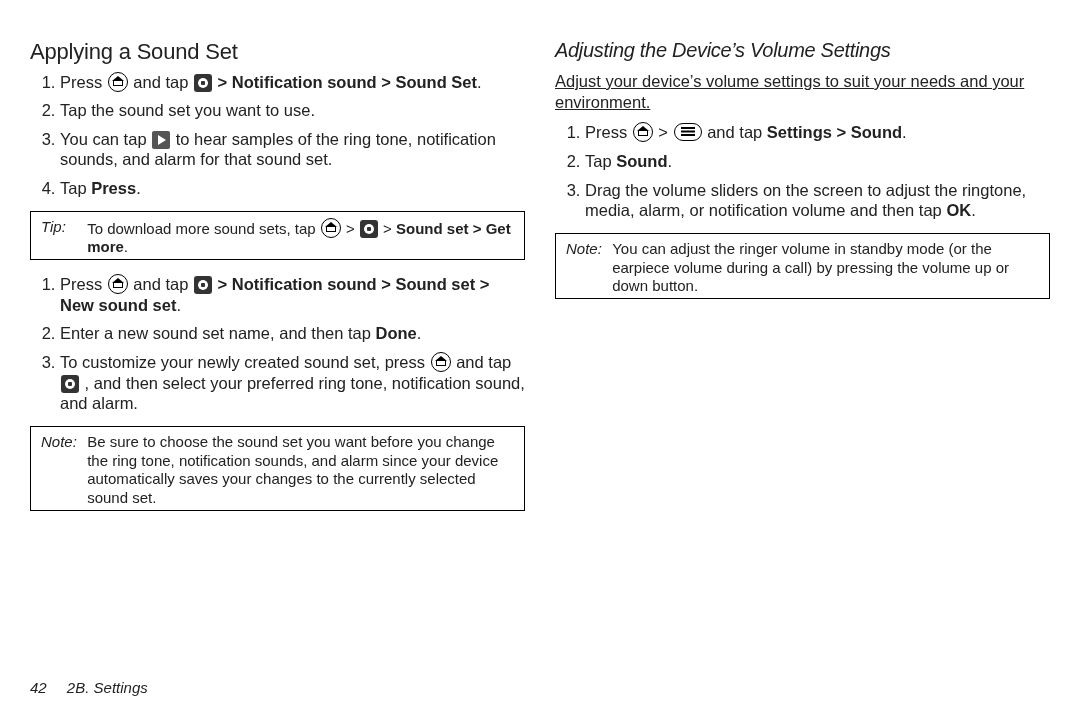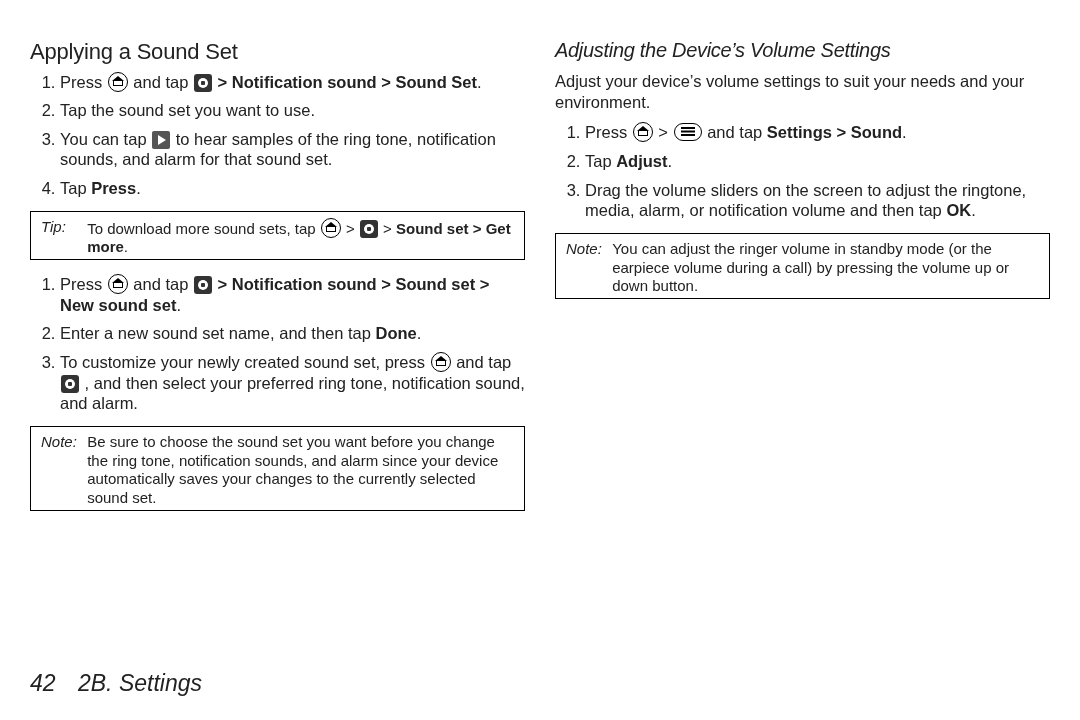--- a/index.html
+++ b/index.html
@@ -41,20 +41,21 @@
   ol {
     list-style-position: outside;
     padding-left: 30px;
     margin: 6px 0 12px 0;
   }
   ol li {
     margin-bottom: 8px;
   }
   p.intro {
     margin: 6px 0 10px 0;
+    text-decoration: underline;
   }
   .b { font-weight: bold; margin-top: 32px; }
   .callout {
     border: 1px solid #000;
     padding: 6px 10px 2px 10px;
     margin: 6px 0 14px 0;
     font-size: 15px;
     line-height: 1.25;
   }
   .callout .label {
@@ -66,21 +67,21 @@
   .callout .body {
     display: inline-block;
     vertical-align: top;
     width: calc(100% - 48px);
   }
   .footer {
     position: absolute;
     left: 30px;
     bottom: 22px;
     font-style: italic;
-    font-size: 23px;
+    font-size: 15px;
   }
   .footer .pg { margin-right: 16px; }
 
   
   .ico-home {
     display: inline-block;
     width: 18px; height: 18px;
     border: 1.5px solid #000;
     border-radius: 50%;
     vertical-align: -4px;
@@ -233,21 +234,21 @@
     <ol>
       <li>
         <span>Press </span>
         <span class="ico-home"></span>
         <span> &gt; </span>
         <span class="ico-menu"></span>
         <span> and tap </span>
         <span class="b">Settings &gt; Sound</span><span>.</span>
       </li>
       <li>
-        <span>Tap </span><span class="b">Adjust</span><span>.</span>
+        <span>Tap </span><span class="b">Sound</span><span>.</span>
       </li>
       <li>
         <span>Drag the volume sliders on the screen to adjust the ringtone, media, alarm, or notification volume and then tap </span><span class="b">OK</span><span>.</span>
       </li>
     </ol>
 
     <div class="callout">
       <span class="label">Note:</span>
       <span class="body">You can adjust the ringer volume in standby mode (or the earpiece volume during a call) by pressing the volume up or down button.</span>
     </div>

